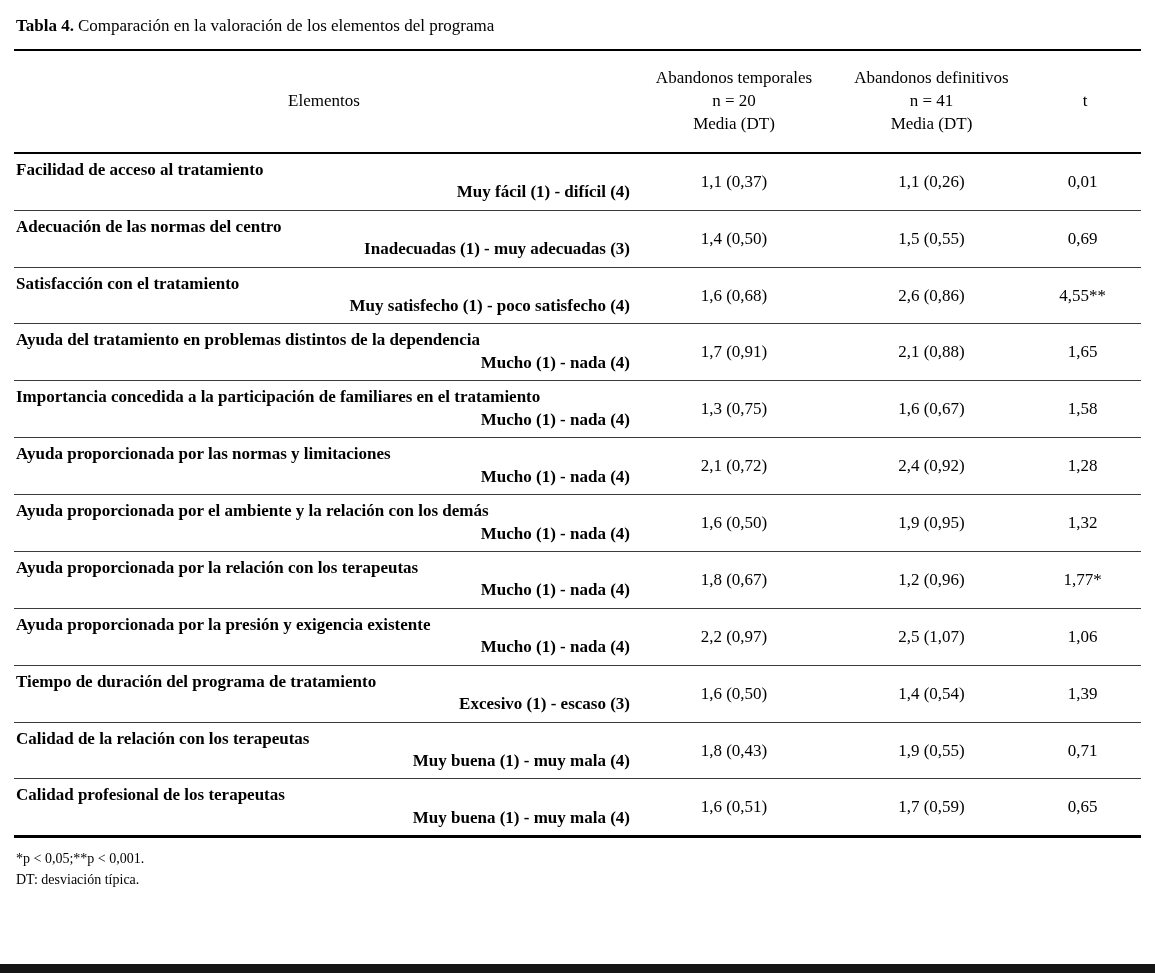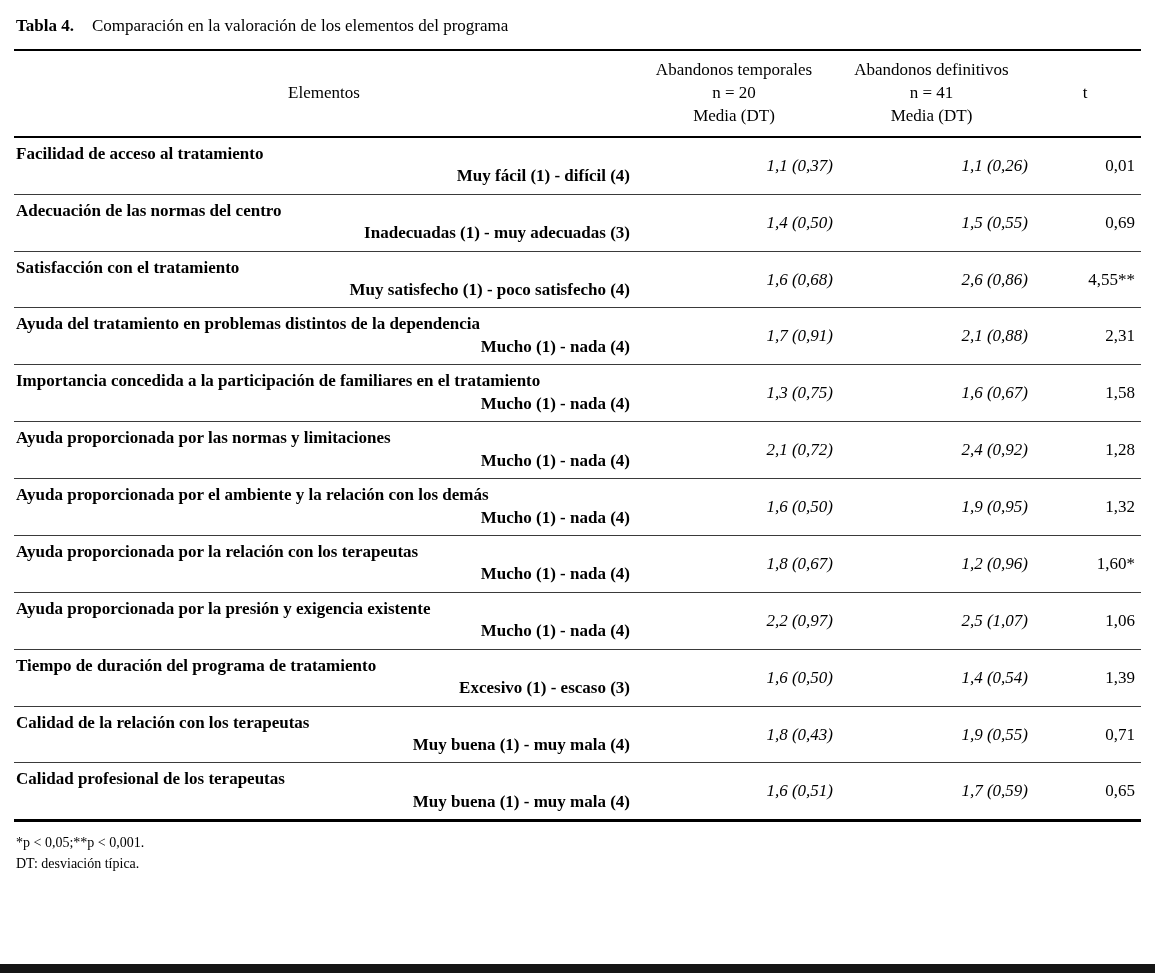--- a/index.html
+++ b/index.html
@@ -18,36 +18,36 @@
   }
   .page {
     padding: 6px 14px 0 14px;
   }
   .caption {
     font-size: 17px;
     padding: 10px 0 13px 2px;
   }
   .caption .caption-label {
     font-weight: bold;
-    margin-right: 18px;
+    margin-right: 4px;
   }
   table.results {
     border-collapse: collapse;
     table-layout: fixed;
     width: 100%;
     border-top: 2px solid #000;
   }
   table.results thead th {
     border-bottom: 2px solid #000;
     font-weight: normal;
     font-size: 17px;
     line-height: 1.35;
     text-align: center;
     vertical-align: middle;
-    padding: 8px 2px;
+    padding: 16px 2px;
   }
   table.results tbody td {
     border-bottom: 1px solid #3a3a3a;
     font-size: 17px;
     vertical-align: middle;
   }
   table.results tbody tr:last-child td {
     border-bottom: 3px solid #000;
   }
   td.element-cell {
@@ -57,25 +57,24 @@
   }
   .element-name {
     line-height: 1.32;
   }
   .element-scale {
     line-height: 1.32;
     padding-left: 27px;
     text-align: right;
   }
   td.value-cell {
-    text-align: right;
-    font-style: italic;
+    text-align: center;
   }
   td.t-cell {
-    text-align: right;
+    text-align: center;
     padding-right: 6px;
   }
   .footnotes {
     font-size: 14px;
     line-height: 1.45;
     padding: 11px 0 0 2px;
   }
   .bottom-bar {
     position: absolute;
     left: 0;
@@ -152,21 +151,21 @@
       <td class="t-cell">4,55**</td>
     </tr>
 
     <tr>
       <td class="element-cell">
         <div class="element-name">Ayuda del tratamiento en problemas distintos de la dependencia</div>
         <div class="element-scale">Mucho (1) - nada (4)</div>
       </td>
       <td class="value-cell">1,7 (0,91)</td>
       <td class="value-cell">2,1 (0,88)</td>
-      <td class="t-cell">2,31</td>
+      <td class="t-cell">1,65</td>
     </tr>
 
     <tr>
       <td class="element-cell">
         <div class="element-name">Importancia concedida a la participación de familiares en el tratamiento</div>
         <div class="element-scale">Mucho (1) - nada (4)</div>
       </td>
       <td class="value-cell">1,3 (0,75)</td>
       <td class="value-cell">1,6 (0,67)</td>
       <td class="t-cell">1,58</td>
@@ -194,21 +193,21 @@
       <td class="t-cell">1,32</td>
     </tr>
 
     <tr>
       <td class="element-cell">
         <div class="element-name">Ayuda proporcionada por la relación con los terapeutas</div>
         <div class="element-scale">Mucho (1) - nada (4)</div>
       </td>
       <td class="value-cell">1,8 (0,67)</td>
       <td class="value-cell">1,2 (0,96)</td>
-      <td class="t-cell">1,60*</td>
+      <td class="t-cell">1,77*</td>
     </tr>
 
     <tr>
       <td class="element-cell">
         <div class="element-name">Ayuda proporcionada por la presión y exigencia existente</div>
         <div class="element-scale">Mucho (1) - nada (4)</div>
       </td>
       <td class="value-cell">2,2 (0,97)</td>
       <td class="value-cell">2,5 (1,07)</td>
       <td class="t-cell">1,06</td>

